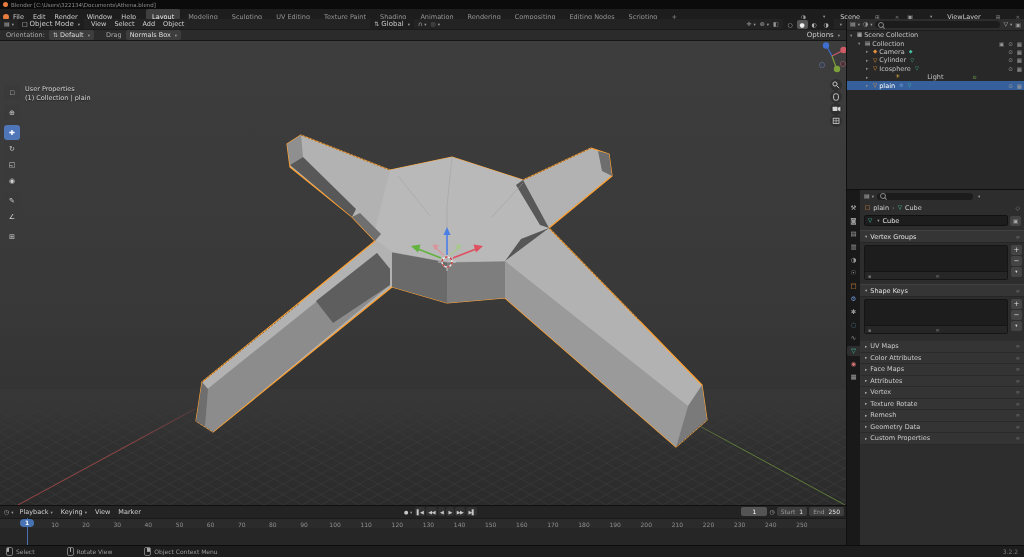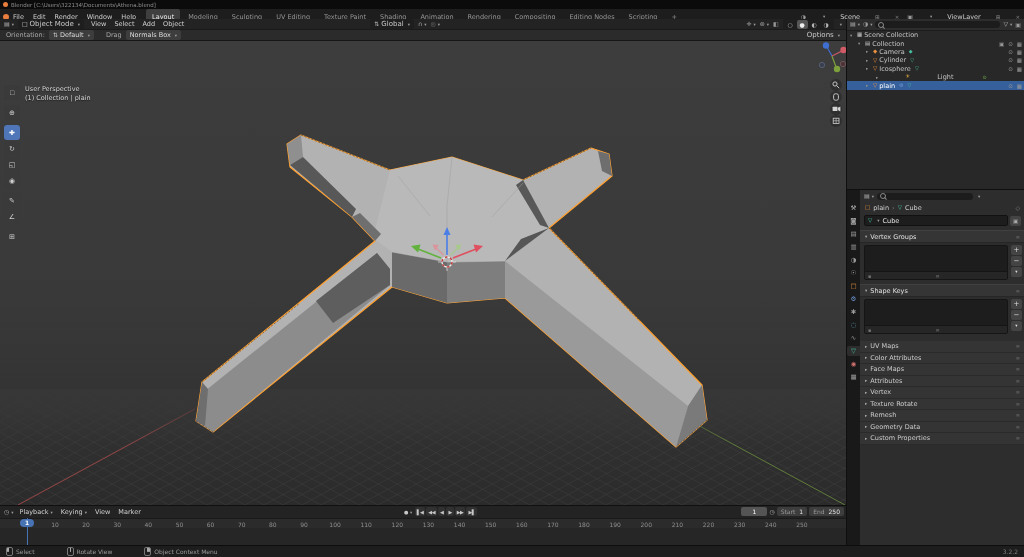--- a/index.html
+++ b/index.html
@@ -494,21 +494,21 @@
         <circle cx="836" cy="68" r="6" fill="#2e2e2e" opacity="0.9"></circle>
         <rect x="832.6" y="65.8" width="4.8" height="4.2" rx="0.5" fill="#d2d2d2"></rect>
         <polygon points="837.8,66.8 840.4,65.4 840.4,70.4 837.8,69" fill="#d2d2d2"></polygon>
         <circle cx="836" cy="80" r="6" fill="#2e2e2e" opacity="0.9"></circle>
         <rect x="833.2" y="77.2" width="5.8" height="5.2" fill="none" stroke="#d2d2d2" stroke-width="0.8"></rect>
         <line x1="836.1" y1="77.2" x2="836.1" y2="82.4" stroke="#d2d2d2" stroke-width="0.6"></line>
         <line x1="833.2" y1="79.8" x2="839" y2="79.8" stroke="#d2d2d2" stroke-width="0.6"></line>
       </g>
     </svg>
     <div id="vp-text" class="abs">
-      <div>User Perspective</div>
+      <div>User Properties</div>
       <div>(1) Collection | plain</div>
     </div>
     <div id="vp-toolbar" class="abs">
         <button class="tool-btn">□</button>
         <div class="tool-gap"></div>
         <button class="tool-btn">⊕</button>
         <div class="tool-gap"></div>
         <button class="tool-btn active">✚</button>
         <button class="tool-btn">↻</button>
         <button class="tool-btn">◱</button>
@@ -567,21 +567,21 @@
         </div>
         <div class="out-row" style="padding-left: 19px;">
           <span class="disc">▸</span>
           <span class="ic" style="color: rgb(232, 145, 63); font-size: 5.5px;">▽</span>
           <span>Icosphere</span>
           <span class="ic" style="color: rgb(69, 192, 162); font-size: 5px; margin-left: 2px;">▽</span>
           <div class="spacer"></div>
           <span class="ric">⊙</span>
           <span class="ric">▦</span>
         </div>
-        <div class="out-row" style="padding-left: 29px; gap: 27px;">
+        <div class="out-row" style="padding-left: 19px; gap: 27px;">
           <span class="disc">▸</span>
           <span class="ic" style="color: rgb(232, 178, 63); font-size: 5.5px;">☀</span>
           <span>Light</span>
           <span class="ic" style="color: rgb(116, 179, 79); font-size: 5px; margin-left: 2px;">⊙</span>
           <div class="spacer"></div>
           <span class="ric">⊙</span>
           <span class="ric">▦</span>
         </div>
         <div class="out-row selected" style="padding-left: 19px;">
           <span class="disc">▸</span>

